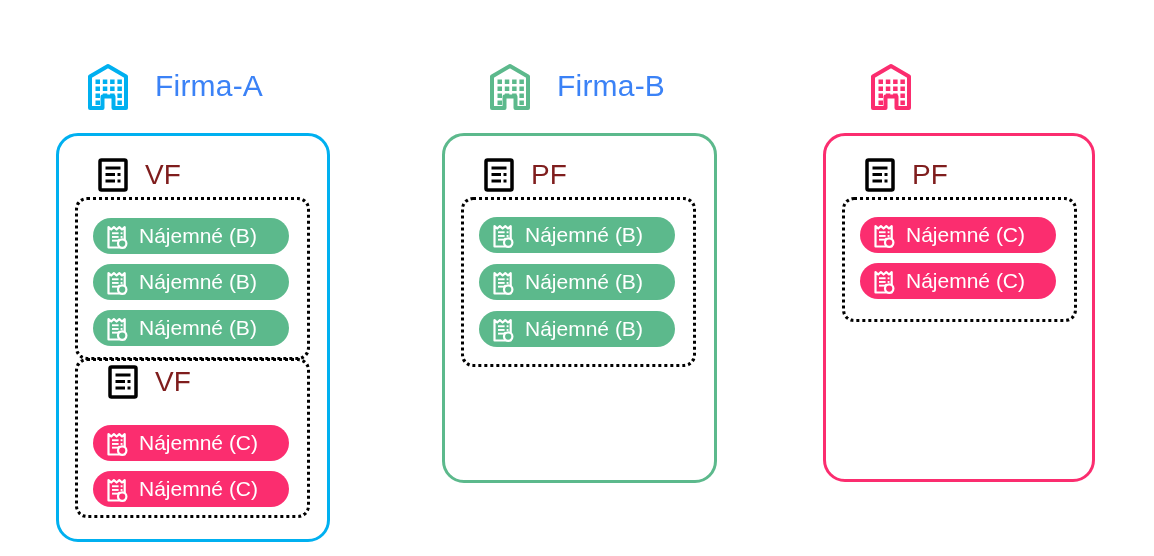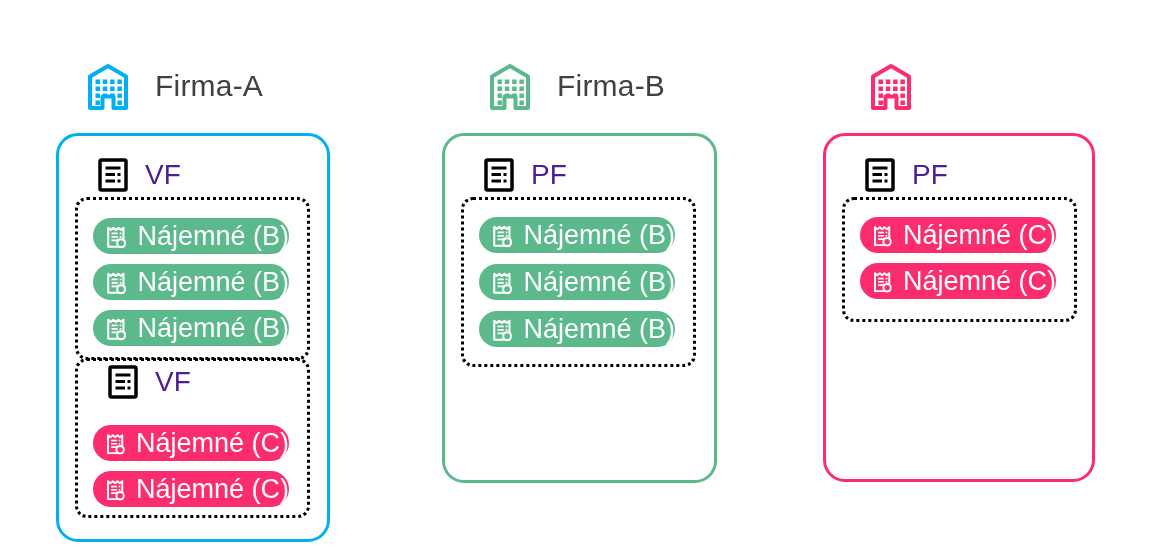--- a/index.html
+++ b/index.html
@@ -10,53 +10,53 @@
     color:#111;
   }
   svg { display:block; }
 
   
   .co-header { position:absolute; display:flex; align-items:center; gap:22px; height:52px; }
   .hdr-a { left:83px;  top:60px; }
   .hdr-b { left:485px; top:60px; }
   .hdr-c { left:866px; top:60px; }
   .bld { color:var(--accent); }
-  .co-title { font-size:30px; letter-spacing:.2px; color:#404040; }
+  .co-title { font-size:30px; letter-spacing:.2px; color:#3b82f6; }
 
   
   .co-box {
     position:absolute; box-sizing:border-box; background:#fff;
     border:3px solid var(--accent); border-radius:22px;
   }
   .box-a { left:56px;  top:133px; width:274px; height:409px; }
   .box-b { left:442px; top:133px; width:275px; height:350px; }
   .box-c { left:823px; top:133px; width:272px; height:349px; }
 
   
   .doc-header { display:flex; align-items:center; gap:17px; margin:22px 0 5px 39px; }
-  .doc-label { font-size:28px; color:#4c1d95; }
+  .doc-label { font-size:28px; color:#7f1d1d; }
 
   
   .dotted {
     box-sizing:border-box; width:235px; margin-left:16px;
     border:3px dotted #000; border-radius:12px;
     display:flex; flex-direction:column;
   }
   .g-a1 { height:163px; padding:18px 0 0 15px; gap:10px; }
   .g-a2 { height:160px; margin-top:-2px; padding:4px 0 0 15px; gap:10px; }
   .g-a2 .doc-header { margin:0 0 16px 15px; }
   .g-b  { height:170px; padding:17px 0 0 15px; gap:11px; }
   .g-c  { height:125px; padding:17px 0 0 15px; gap:10px; }
 
   
   .pill {
     box-sizing:border-box; width:196px; height:36px; flex:0 0 auto;
     border-radius:18px; background:var(--pill);
     display:flex; align-items:center; gap:9px; padding-left:11px;
-    color:#fff; font-size:27px; white-space:nowrap;
+    color:#fff; font-size:21px; white-space:nowrap;
   }
   .defs { position:absolute; width:0; height:0; overflow:hidden; }
 </style>
 </head>
 <body>
 
 <svg class="defs" aria-hidden="true">
   <defs>
     <symbol id="ic-building" viewBox="0 0 50 52">
       <path d="M7 16.5 L25 6 L43 16.5 V48 H30.5 V36.5 H19.5 V48 H7 Z" fill="none" stroke="currentColor" stroke-width="4" stroke-linejoin="round"></path>

